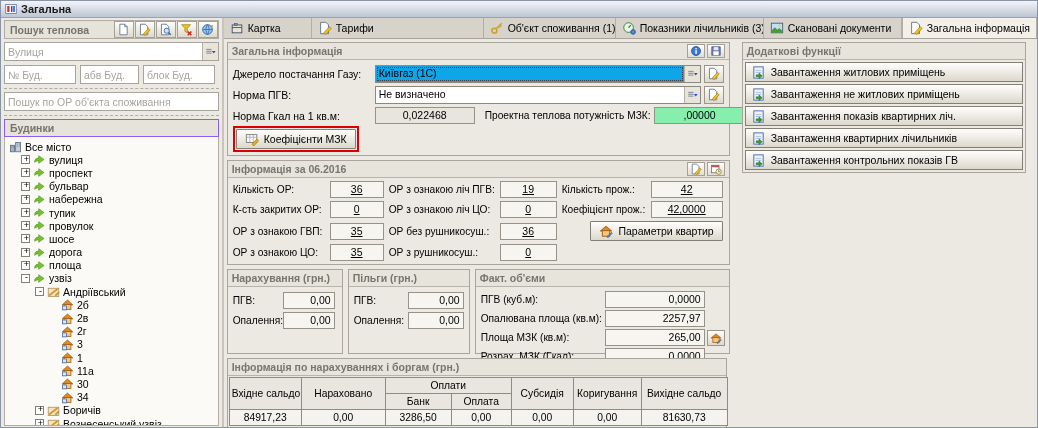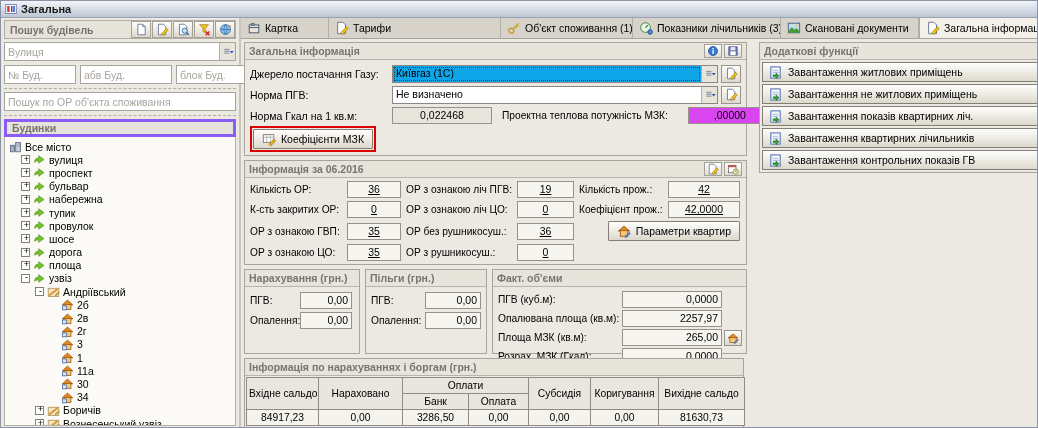--- a/index.html
+++ b/index.html
@@ -23,21 +23,21 @@
           display:flex; align-items:center; justify-content:center; margin-left:1px; }
   .fld { height:19px; border:1px solid #a8a49b; background:#fff; padding:0 3px; font-family:"Liberation Sans",sans-serif; font-size:10.5px; width:100%; }
   .fld::placeholder { color:#a8a49e; }
   .street-row { display:flex; margin-top:3px; }
   .street-wrap { flex:1; display:flex; border:1px solid #a8a49b; background:#fff; height:19px; }
   .street-wrap input { border:none; flex:1; padding:0 3px; font-size:10.5px; font-family:"Liberation Sans",sans-serif; }
   .street-wrap input::placeholder { color:#a8a49e; }
   .dd-btn { width:16px; border-left:1px solid #b5b1a8; background:#e8e4da; display:flex; align-items:center; justify-content:center; }
   .nums-row { display:flex; gap:4px; margin-top:4px; padding-bottom:4px; border-bottom:1px dashed #b0aca2; }
   .or-row { margin-top:3px; padding-bottom:4px; border-bottom:1px dashed #b0aca2; }
-  .tree-hdr { height:18px; margin-top:3px; display:flex; align-items:center; border:3px solid #8b5cf6; background:#e6e3db; padding-left:5px; font-weight:bold; color:#75736c; }
+  .tree-hdr { height:18px; margin-top:3px; display:flex; align-items:center; border:1px solid #8b5cf6; background:#e6e3db; padding-left:5px; font-weight:bold; color:#75736c; }
   .tree { flex:1; border:1px solid #b2aea5; border-top:none; background:#fbfaf7; overflow:hidden; padding-top:3px; }
   .trow { display:flex; align-items:center; height:13.2px; white-space:nowrap; cursor:default; }
   .trow .tl { margin-left:3px; }
   .toggle { width:9px; height:9px; border:1px solid #848078; background:#fff; position:relative; margin-right:3px; flex:none; }
   .toggle::before { position:absolute; left:0; top:-1.5px; width:9px; text-align:center; font-size:9px; line-height:9px; }
   .toggle.plus::before { content:"+"; }
   .toggle.minus::before { content:"-"; }
   .ti { width:13px; height:13px; flex:none; }
   .p0 { padding-left:4px; } .p1 { padding-left:16px; } .p2 { padding-left:30px; } .p3 { padding-left:56px;align-items:center; }
 
@@ -208,21 +208,21 @@
     <svg class="icon16" style="width:12px;height:12px">
         <use href="#i-applogo"></use>
       </svg>
     <span class="ttext">Загальна</span>
   </div>
 
   <div class="wbody">
 
     <div class="left-panel">
       <div class="lp-header">
-        <span class="lp-title">Пошук будівель</span>
+        <span class="lp-title">Пошук теплова</span>
         <span class="tbtn">
             <svg class="icon16" style="width:13px;height:13px">
               <use href="#i-doc"></use>
             </svg>
           </span>
         <span class="tbtn">
             <svg class="icon16" style="width:13px;height:13px">
               <use href="#i-docedit"></use>
             </svg>
           </span>
@@ -249,21 +249,21 @@
           <span class="dd-btn">
               <svg style="width:12px;height:12px">
                 <use href="#i-combo"></use>
               </svg>
             </span>
         </div>
       </div>
 
       <div class="nums-row">
         <input class="fld" style="width: 72px;" placeholder="№ Буд.">
-        <input class="fld" style="width: 92px;" placeholder="абв Буд.">
+        <input class="fld" style="width: 59px;" placeholder="абв Буд.">
         <input class="fld" style="width: 72px;" placeholder="блок Буд.">
       </div>
 
       <div class="or-row">
         <input class="fld" placeholder="Пошук по ОР об'єкта споживання" style="">
       </div>
 
       <div class="tree-hdr">
           <span>Будинки</span>
         </div>
@@ -505,21 +505,21 @@
                 <span class="mini">
                     <svg style="width:13px;height:13px">
                       <use href="#i-docedit"></use>
                     </svg>
                   </span>
               </div>
               <div class="frow">
                 <span class="flabel w142">Норма Гкал на 1 кв.м:</span>
                 <span class="vbox gray" style="width:100px">0,022468</span>
                 <span class="flabel" style="margin-left:10px;font-size:10.2px">Проектна теплова потужність МЗК:</span>
-                <span class="vbox" style="width:84px;margin-left:20px;background:#d946ef">,00000</span>
+                <span class="vbox" style="width:92px;margin-left:3px;background:#86efac">,00000</span>
               </div>
               <div class="frow" style="height:26px">
                 <span class="ann">
                   <button class="btn">
                     <svg style="width:14px;height:14px">
                         <use href="#i-tbledit"></use>
                       </svg>
                     <span>Коефіцієнти МЗК</span>
                   </button>
                 </span>

